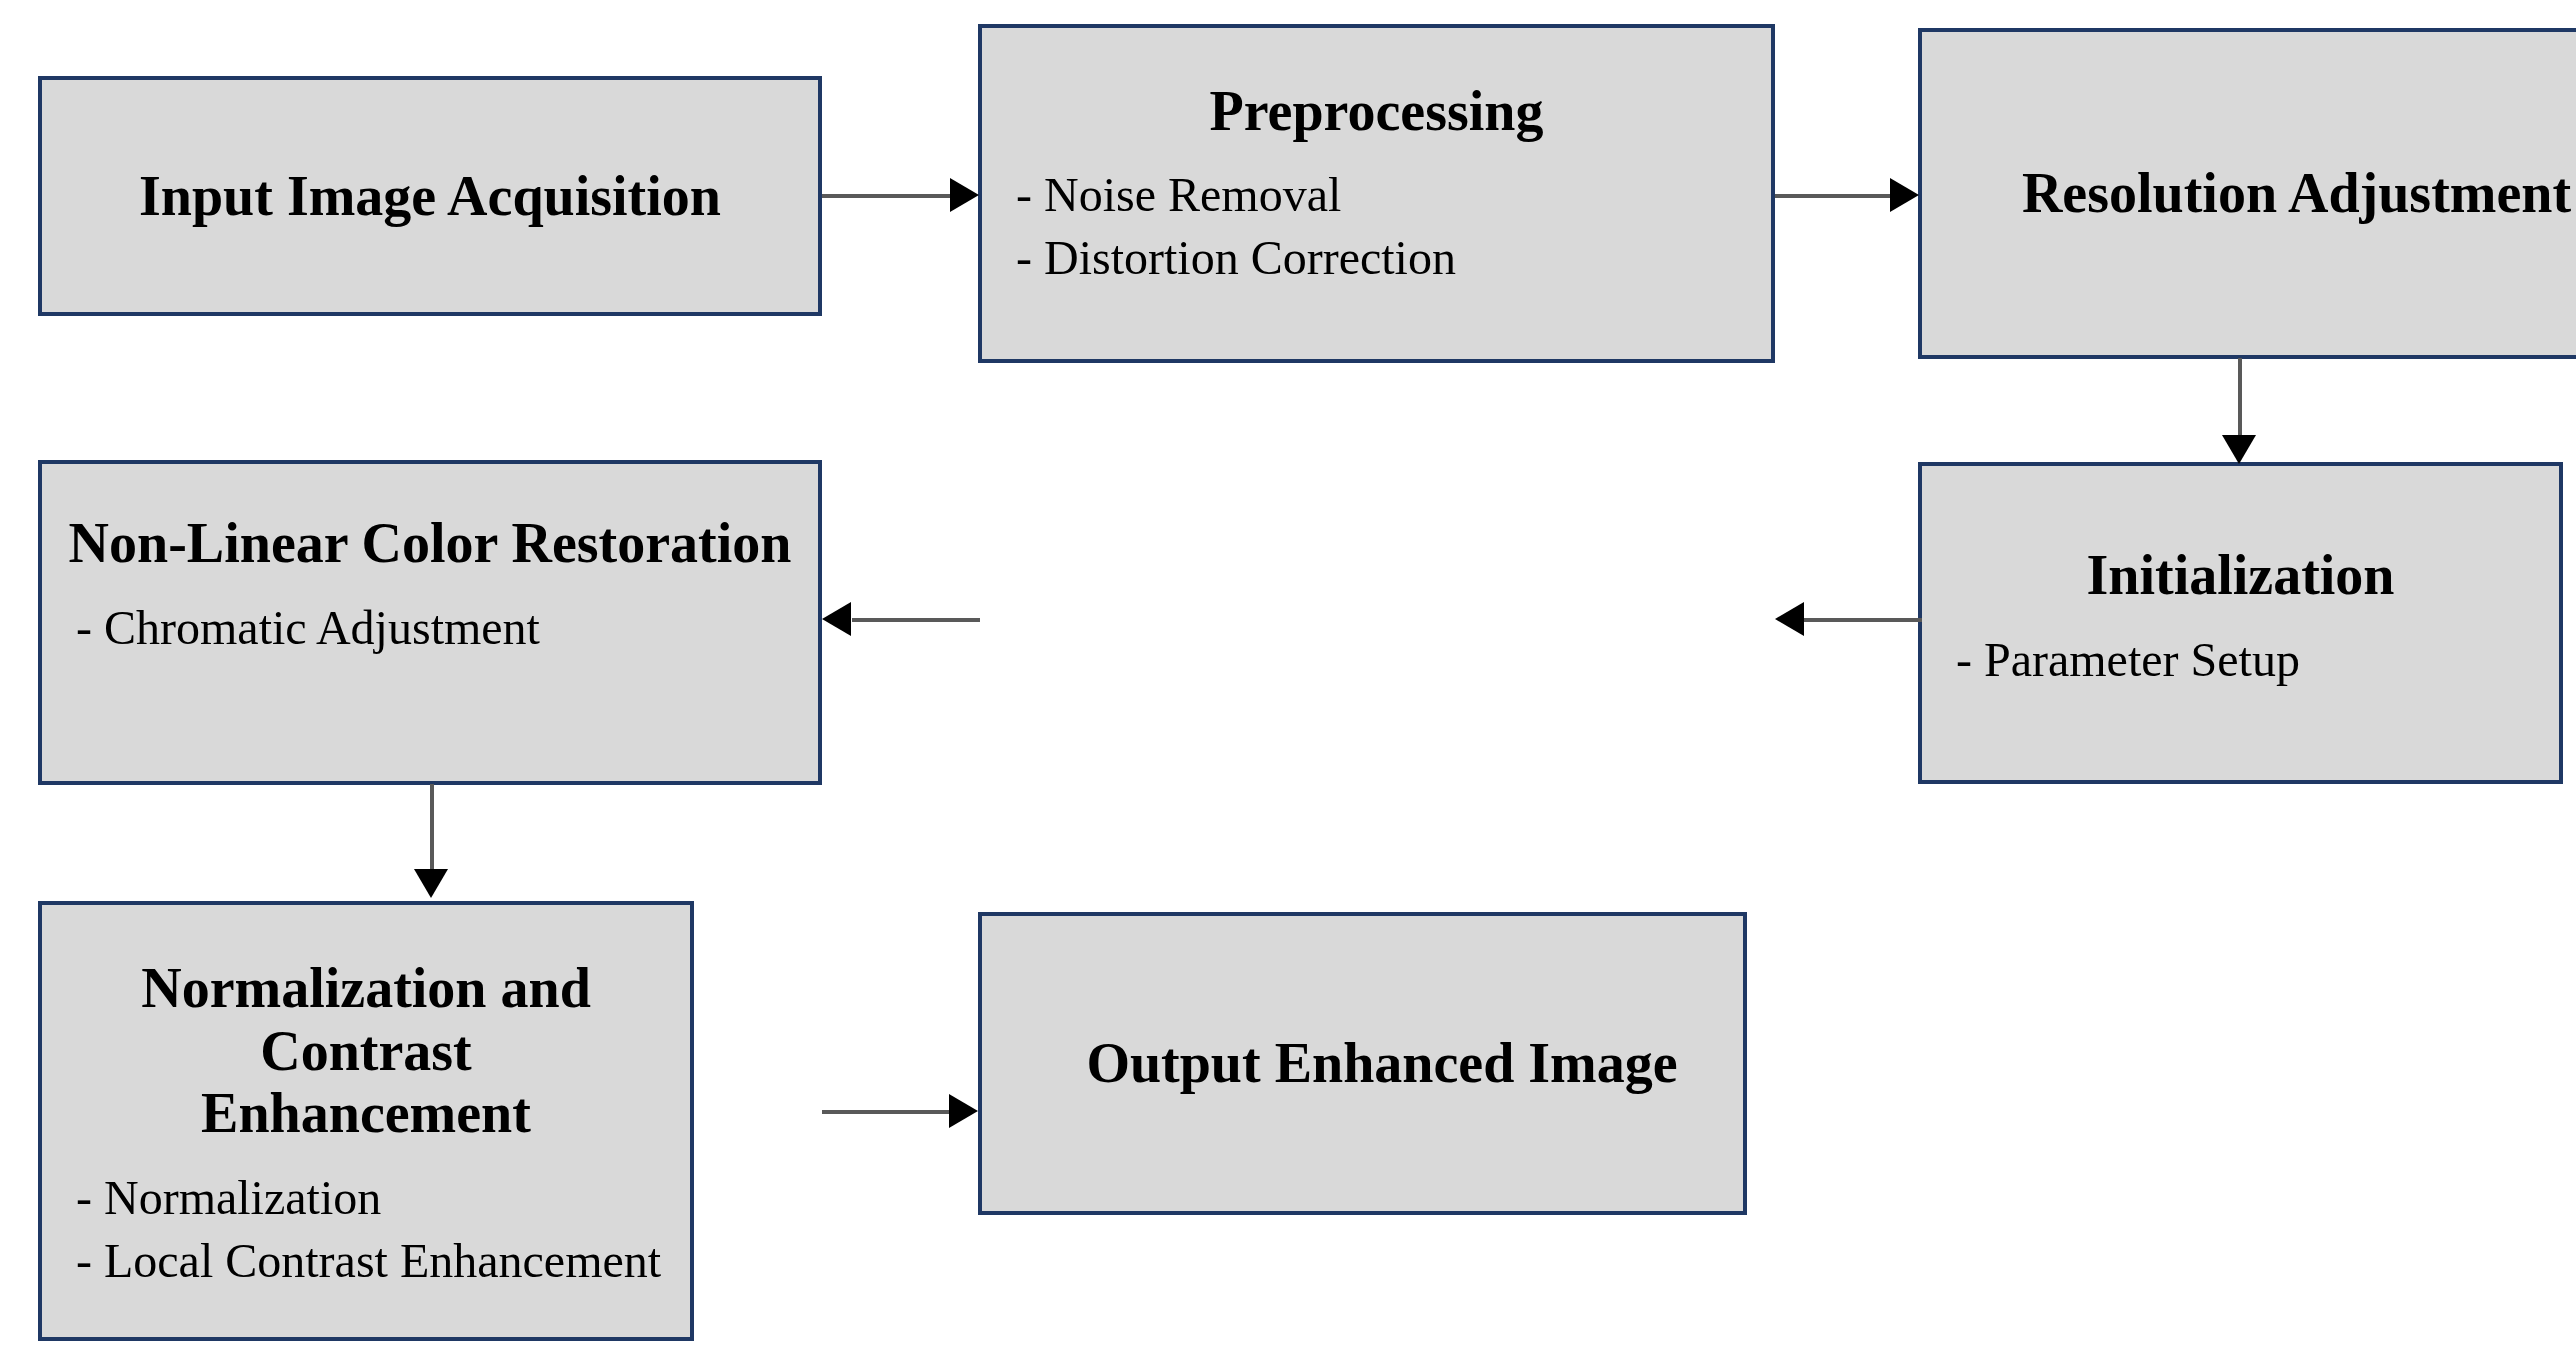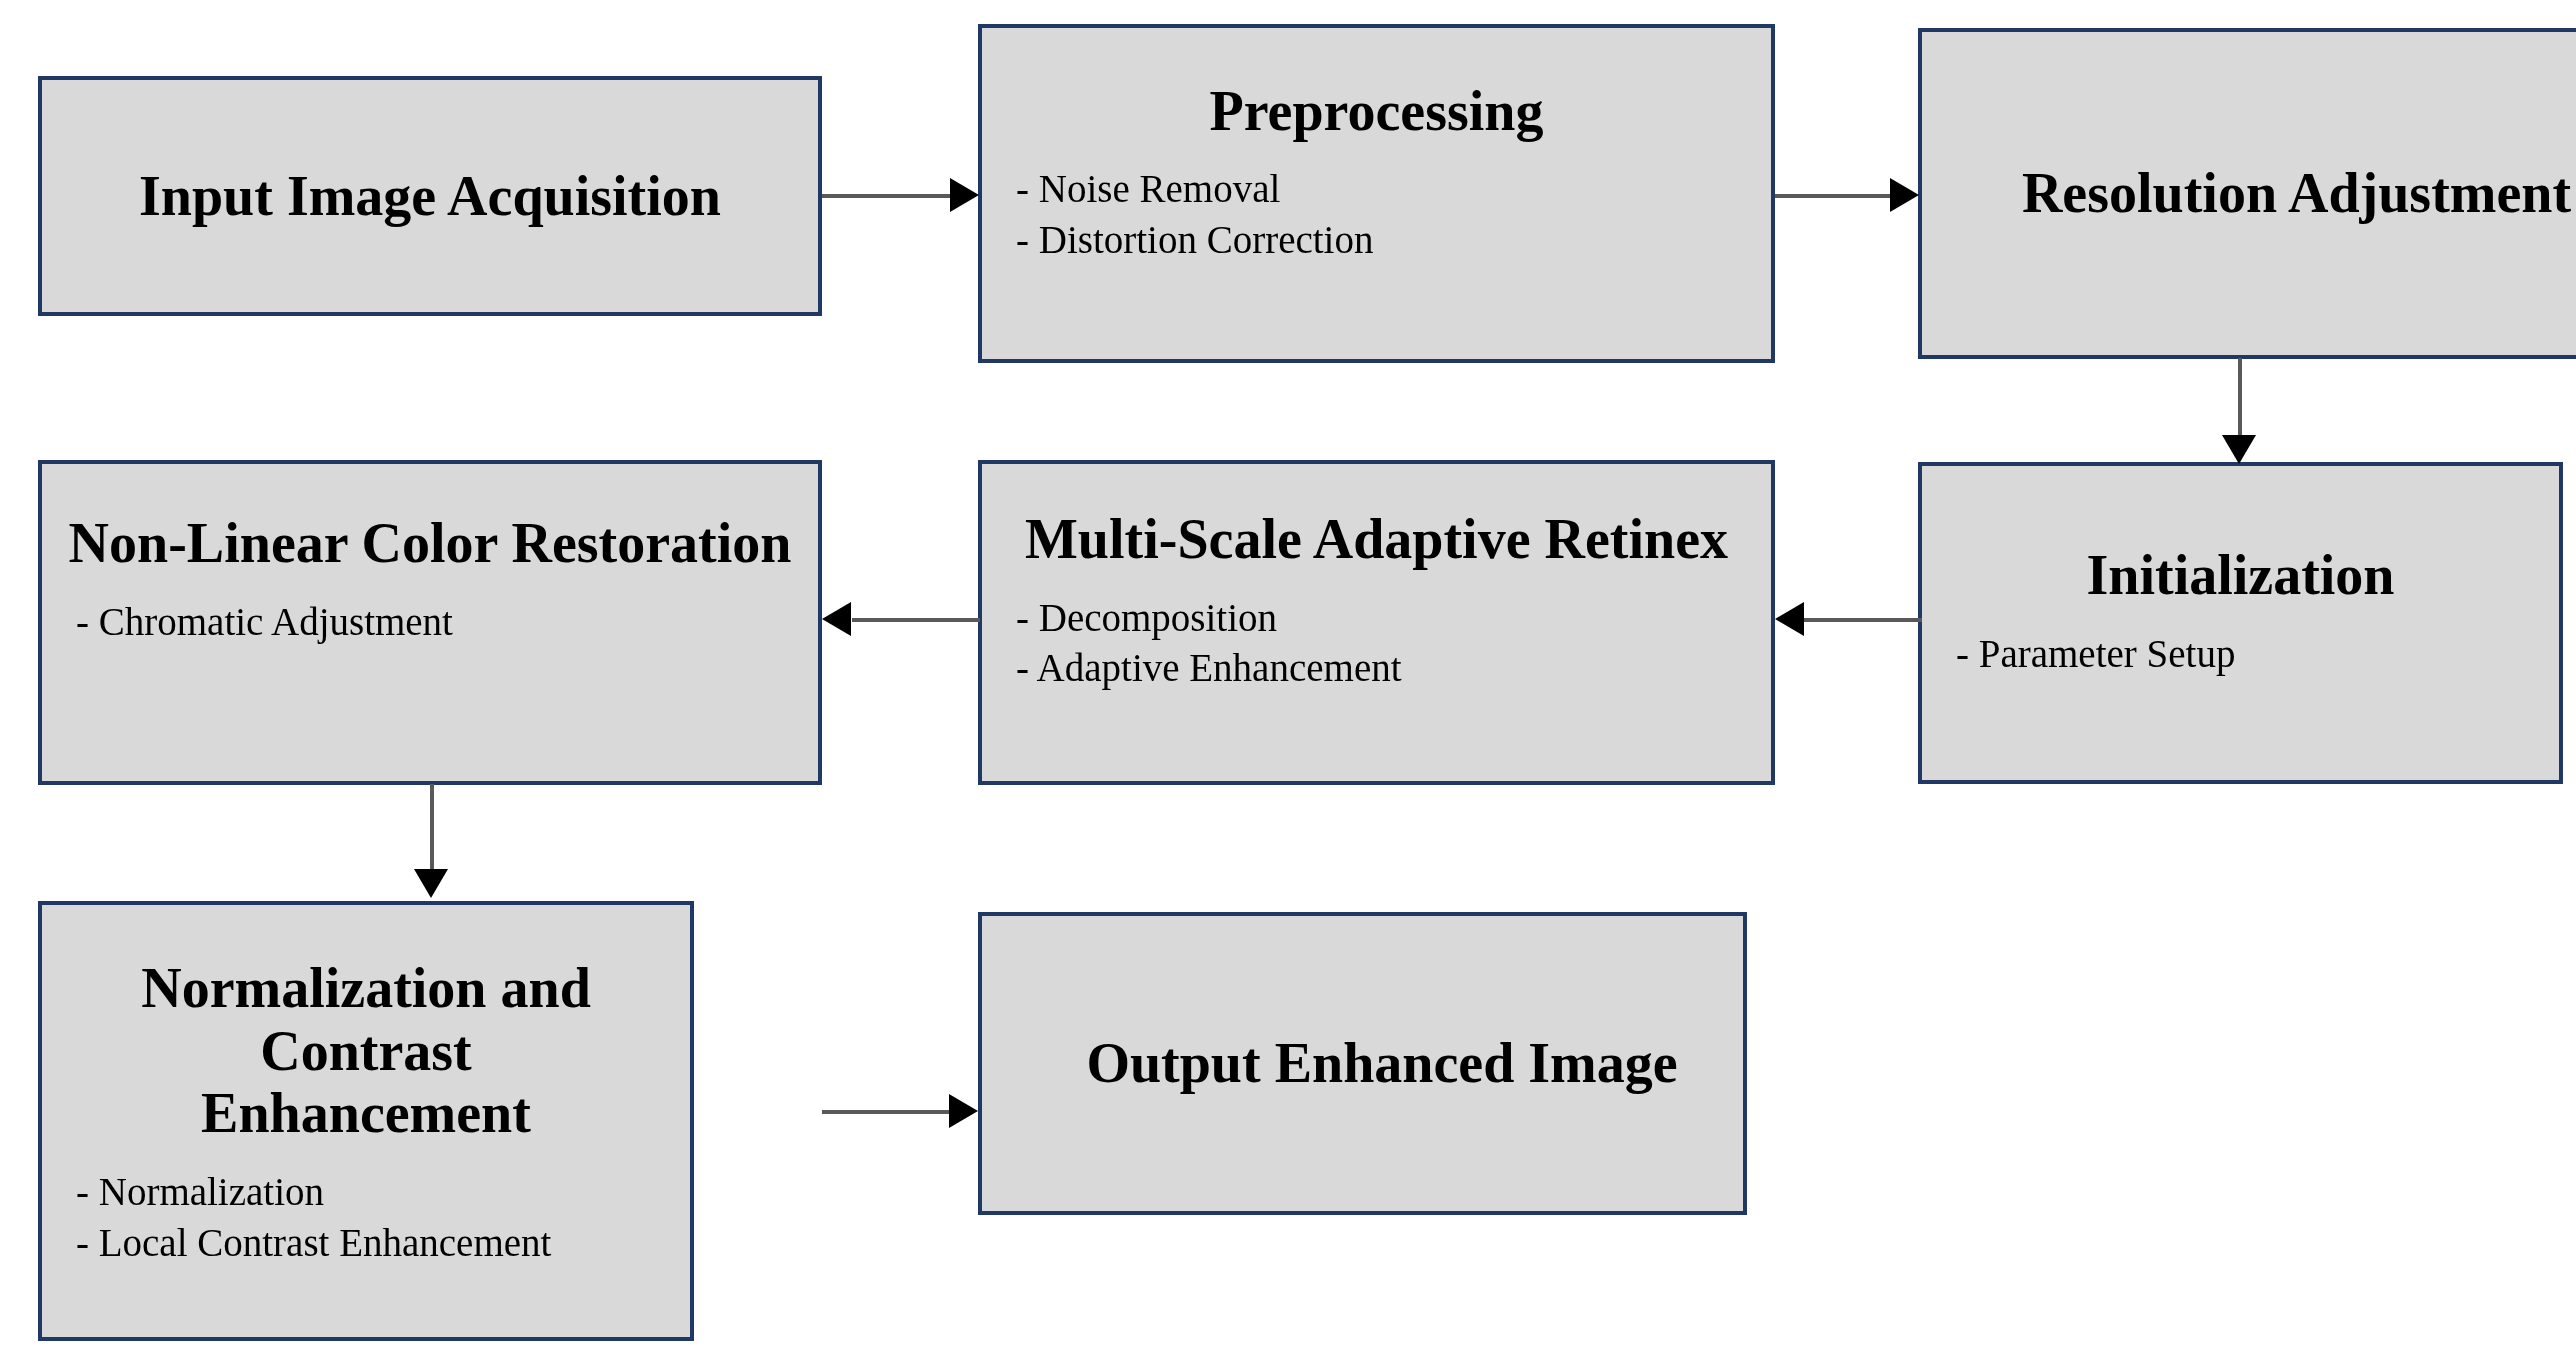--- a/index.html
+++ b/index.html
@@ -38,21 +38,21 @@
     white-space: pre-line;
   }
   .node.has-bullets .node-title {
     margin-bottom: 22px;
   }
   .bullets {
     padding-left: 34px;
     padding-right: 15px;
   }
   .bullet {
-    font-size: 39px;
+    font-size: 48px;
     line-height: 1.30;
     color: #000000;
     font-weight: normal;
     white-space: nowrap;
   }
   
   #node-input        { left: 38px;   top: 76px;   width: 784px;  height: 240px; }
   #node-preprocess   { left: 978px; top: 23.6px;   width: 797px;  height: 339px; }
   #node-resolution   { left: 1918px; top: 28px;   width: 757px;  height: 331px; }
   #node-initialization { left: 1918px; top: 462px; width: 645px;  height: 322px; }
@@ -122,27 +122,20 @@
     <div class="node-title">Resolution Adjustment</div>
   </div>
 
   <div class="node has-bullets" id="node-colorrest">
     <div class="node-title">Non-Linear Color Restoration</div>
     <div class="bullets">
       <div class="bullet">- Chromatic Adjustment</div>
     </div>
   </div>
 
-  <div class="node has-bullets" id="node-retinex">
-    <div class="node-title">Multi-Scale Adaptive Retinex</div>
-    <div class="bullets">
-      <div class="bullet">- Decomposition</div>
-      <div class="bullet">- Adaptive Enhancement</div>
-    </div>
-  </div>
 
   <div class="node has-bullets" id="node-initialization">
     <div class="node-title">Initialization</div>
     <div class="bullets">
       <div class="bullet">- Parameter Setup</div>
     </div>
   </div>
 
   <div class="node has-bullets" id="node-normalize">
     <div class="node-title">Normalization and Contrast

